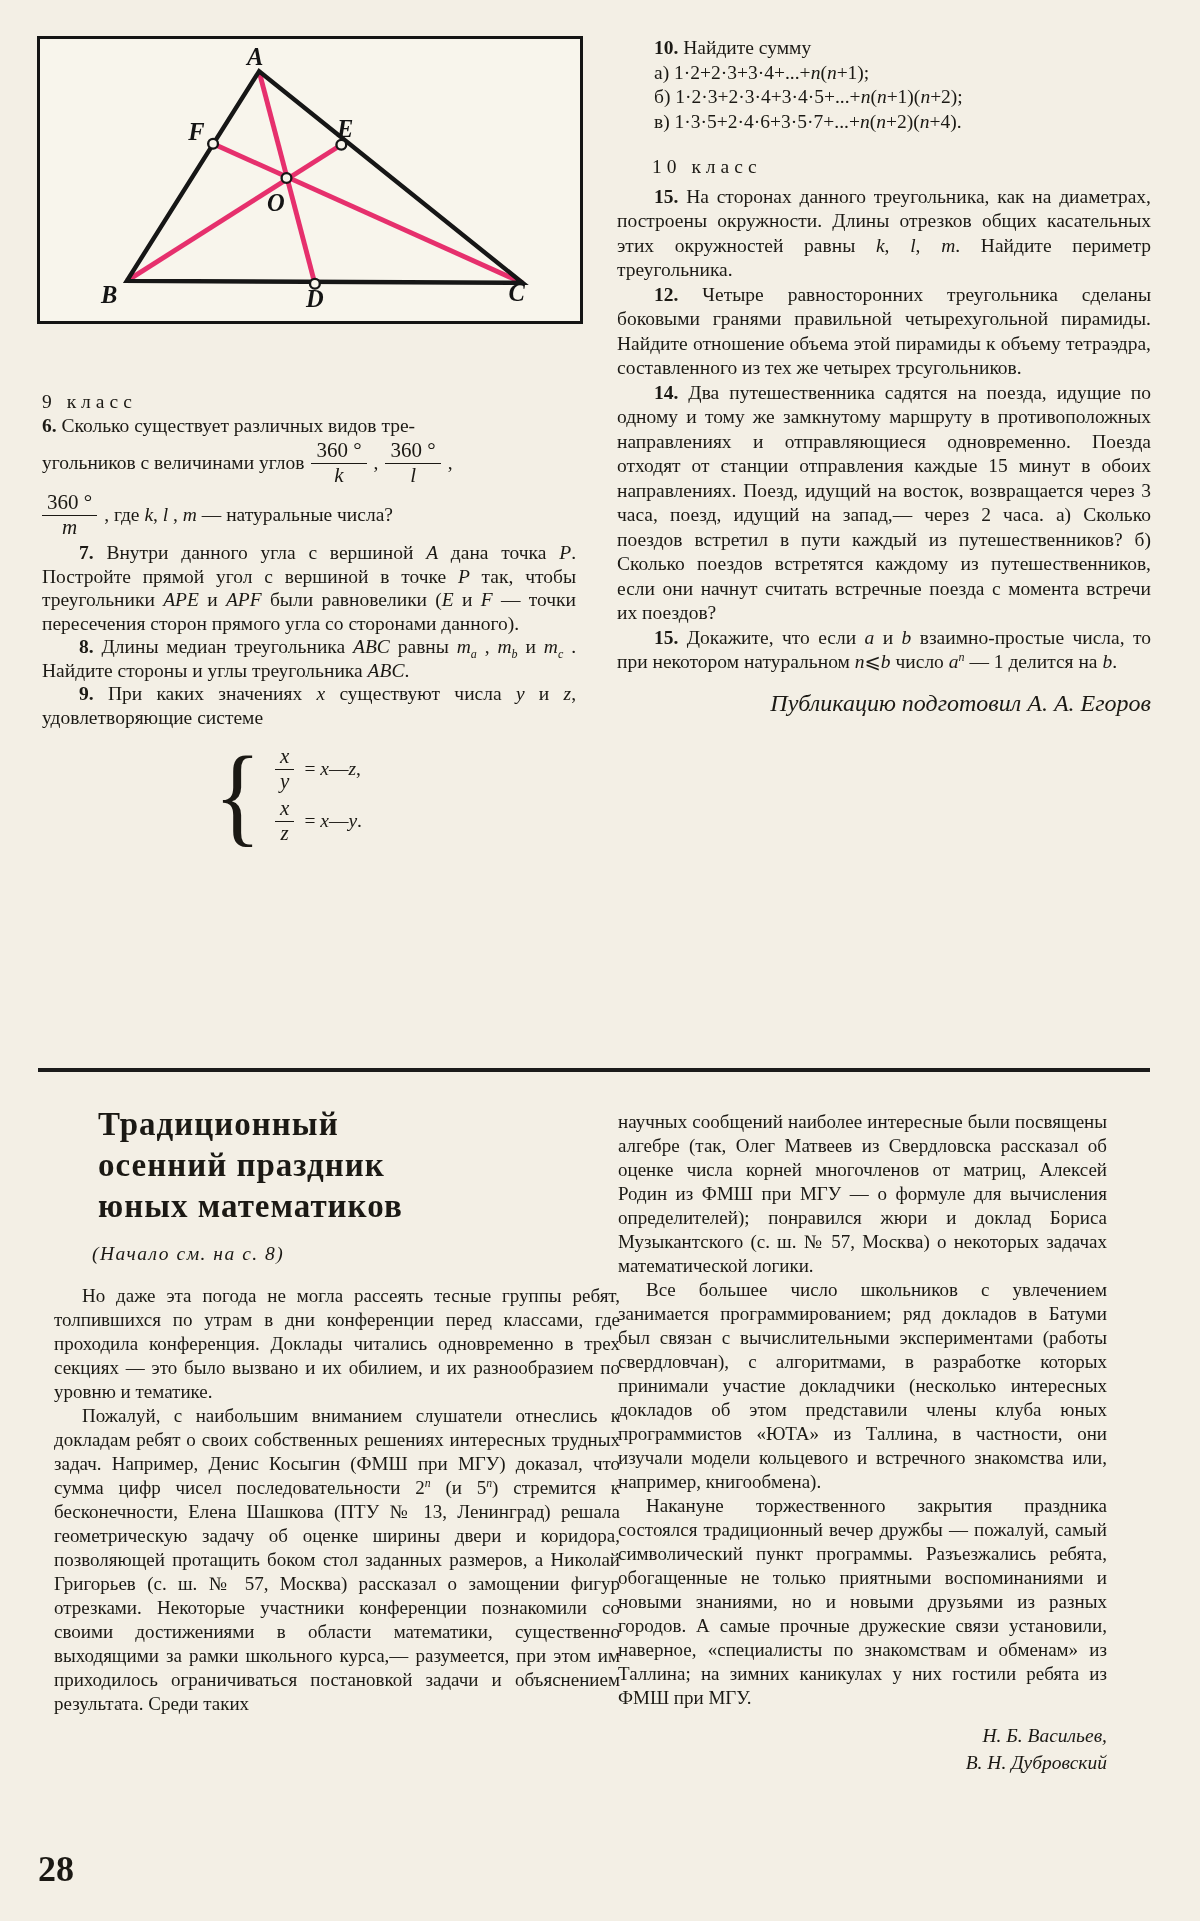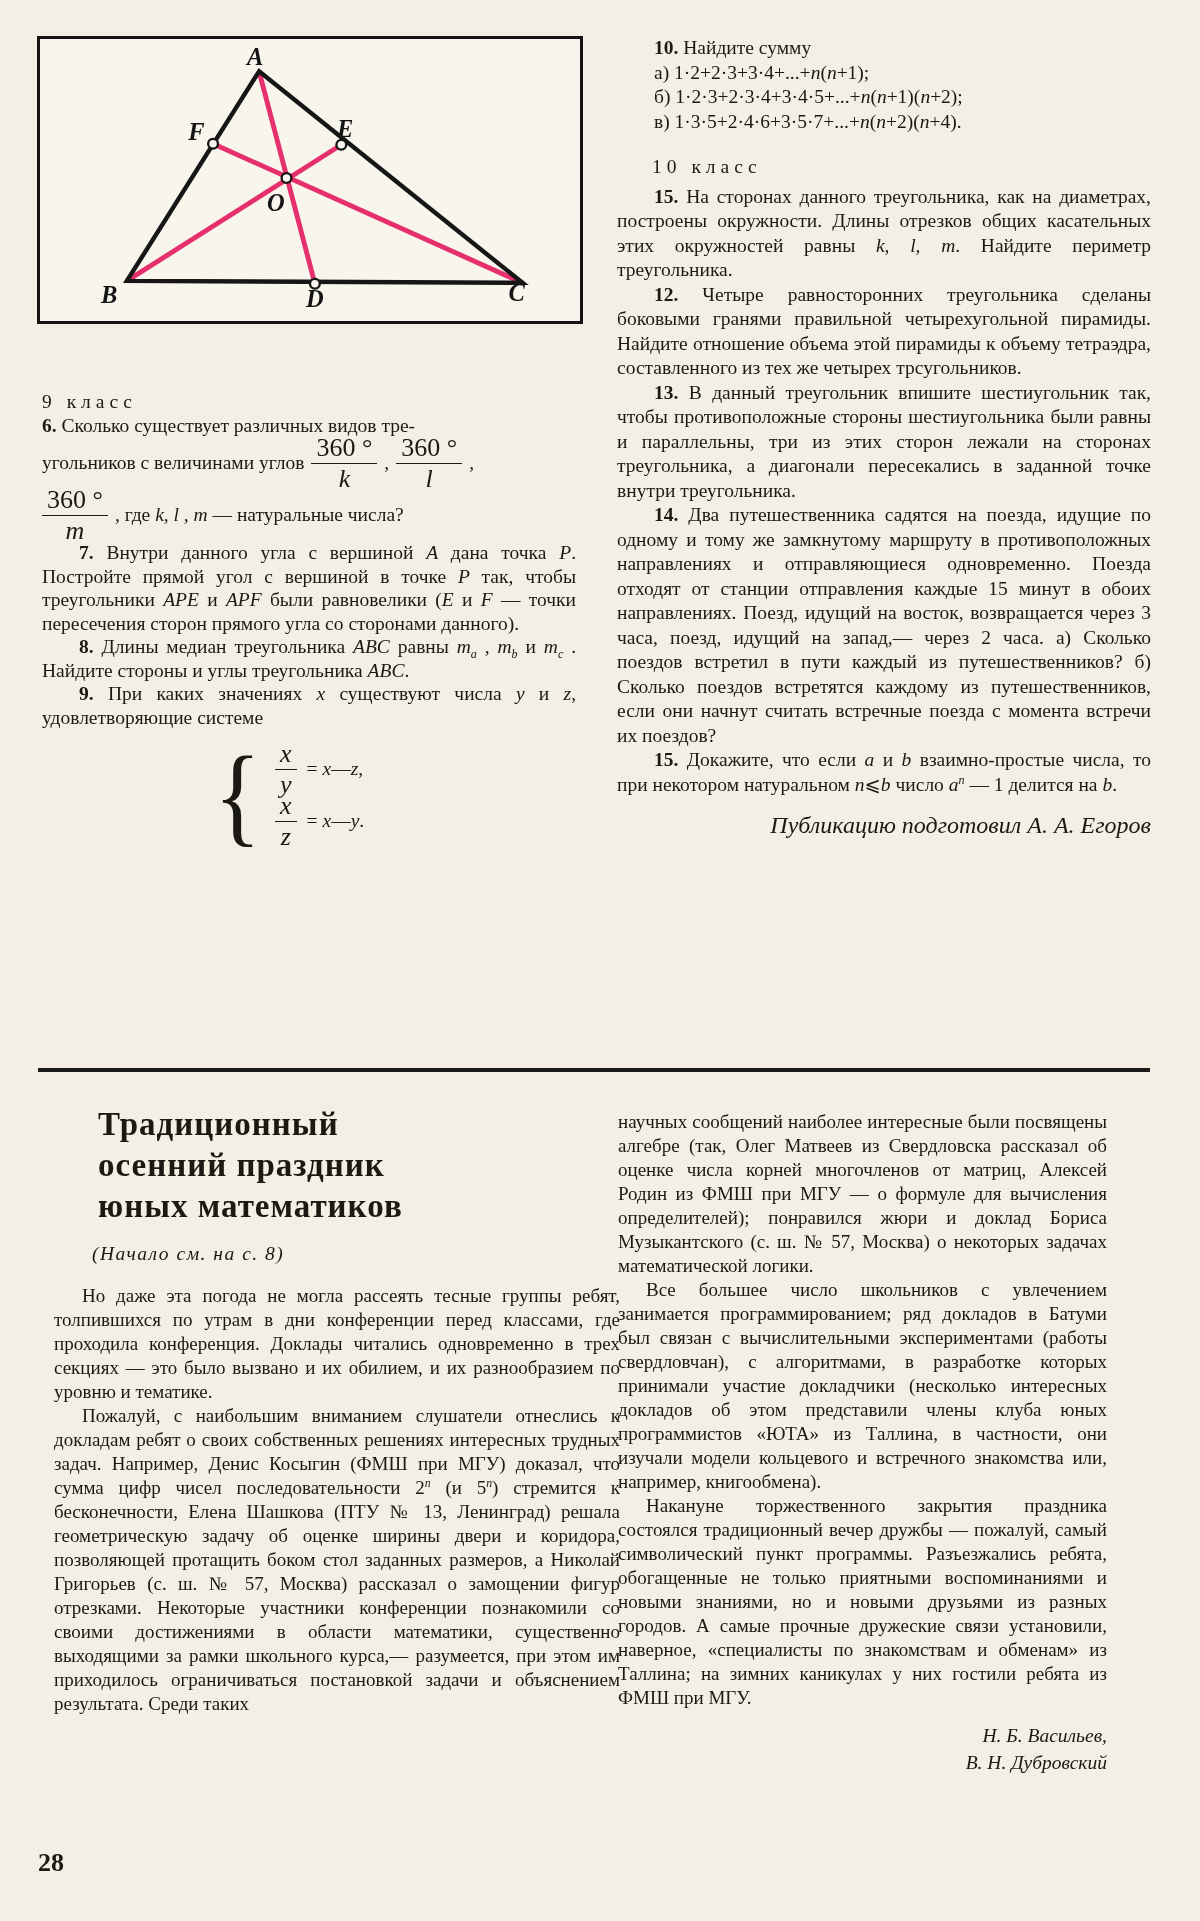--- a/index.html
+++ b/index.html
@@ -28,21 +28,21 @@
   .grade10 { margin-top:21px; margin-left:35px; margin-bottom:5px; }
 
   p.prob { text-align:justify; text-indent:37px; }
   .eq-item { margin-left:37px; white-space:nowrap; }
 
   .line { white-space:nowrap; }
   .frac-line { display:flex; align-items:center; height:52px; white-space:nowrap; }
   .frac-line > span { margin-right:7px; }
 
   .frac { display:inline-flex; flex-direction:column; align-items:center;
-          vertical-align:middle; line-height:1.12; font-size:26px;text-align:center; }
+          vertical-align:middle; line-height:1.12; font-size:21px;text-align:center; }
   .frac .num { border-bottom:1.8px solid #1b1914; padding:0 5px; }
   .frac .den { padding:0 5px; }
 
   .system { display:flex; align-items:center; margin:14px 0 0 172px; }
   .brace { font-size:98px; font-weight:normal; line-height:1;
            transform:scaleY(1.12); margin-right:14px; }
   .eqs .eq { display:flex; align-items:center; height:52px; }
   .eqs .eq .rhs { margin-left:10px; }
 
   .attribution { margin-top:16px; text-align:right; font-style:italic; font-size:24px; }
@@ -55,21 +55,21 @@
   .art-col2 { left:618px; top:1110px; width:489px; font-size:19px; line-height:24px; }
   .art-title { margin:0 0 15px 44px; font-size:33px; line-height:41px;
                font-weight:bold; letter-spacing:1px; }
   .art-title .tline { display:block; }
   .art-note { margin:0 0 18px 38px; font-style:italic; font-size:19.5px; letter-spacing:1.5px; }
   p.art-p { text-align:justify; text-indent:28px; }
   p.art-p.noindent { text-indent:0; }
   .authors { margin-top:12px; text-align:right; font-style:italic;
              font-size:19.5px; line-height:27px; }
 
-  .pagenum { left:38px; top:1848px; font-size:26px; font-weight:bold; }
+  .pagenum { left:38px; top:1848px; font-size:36px; font-weight:bold; }
 
   i { font-style:italic; }
   sup { font-size:0.62em; vertical-align:super; line-height:0; }
   sub { font-size:0.62em; vertical-align:sub; line-height:0; }
 </style>
 </head>
 <body>
 
 <div class="page">
 
@@ -152,21 +152,20 @@
   <section class="col-right abs">
     <p class="prob"><b>10.</b> Найдите сумму</p>
     <div class="eq-item">а)  1·2+2·3+3·4+...+<i>n</i>(<i>n</i>+1);</div>
     <div class="eq-item">б)  1·2·3+2·3·4+3·4·5+...+<i>n</i>(<i>n</i>+1)(<i>n</i>+2);</div>
     <div class="eq-item">в)  1·3·5+2·4·6+3·5·7+...+<i>n</i>(<i>n</i>+2)(<i>n</i>+4).</div>
 
     <h3 class="grade grade10">10 класс</h3>
 
     <p class="prob"><b>15.</b> На сторонах данного треугольника, как на диаметрах, построены окружности. Длины отрезков общих касательных этих окружностей равны <i>k</i>, <i>l</i>, <i>m</i>. Найдите периметр треугольника.</p>
     <p class="prob"><b>12.</b> Четыре равносторонних треугольника сделаны боковыми гранями правильной четырехугольной пирамиды. Найдите отношение объема этой пирамиды к объему тетраэдра, составленного из тех же четырех трсугольников.</p>
-    <p class="prob"><b>13.</b> В данный треугольник впишите шестиугольник так, чтобы противоположные стороны шестиугольника были равны и параллельны, три из этих сторон лежали на сторонах треугольника, а диагонали пересекались в заданной точке внутри треугольника.</p>
     <p class="prob"><b>14.</b> Два путешественника садятся на поезда, идущие по одному и тому же замкнутому маршруту в противоположных направлениях и отправляющиеся одновременно. Поезда отходят от станции отправления каждые 15 минут в обоих направлениях. Поезд, идущий на восток, возвращается через 3 часа, поезд, идущий на запад,— через 2 часа. а) Сколько поездов встретил в пути каждый из путешественников? б) Сколько поездов встретятся каждому из путешественников, если они начнут считать встречные поезда с момента встречи их поездов?</p>
     <p class="prob"><b>15.</b> Докажите, что если <i>a</i> и <i>b</i> взаимно-простые числа, то при некотором натуральном <i>n</i>⩽<i>b</i> число <i>a</i><sup><i>n</i></sup> — 1 делится на <i>b</i>.</p>
 
     <p class="attribution">Публикацию подготовил А. А. Егоров</p>
   </section>
 
   <div class="divider abs"></div>
 
   <section class="art-col1 abs">
     <h1 class="art-title">

